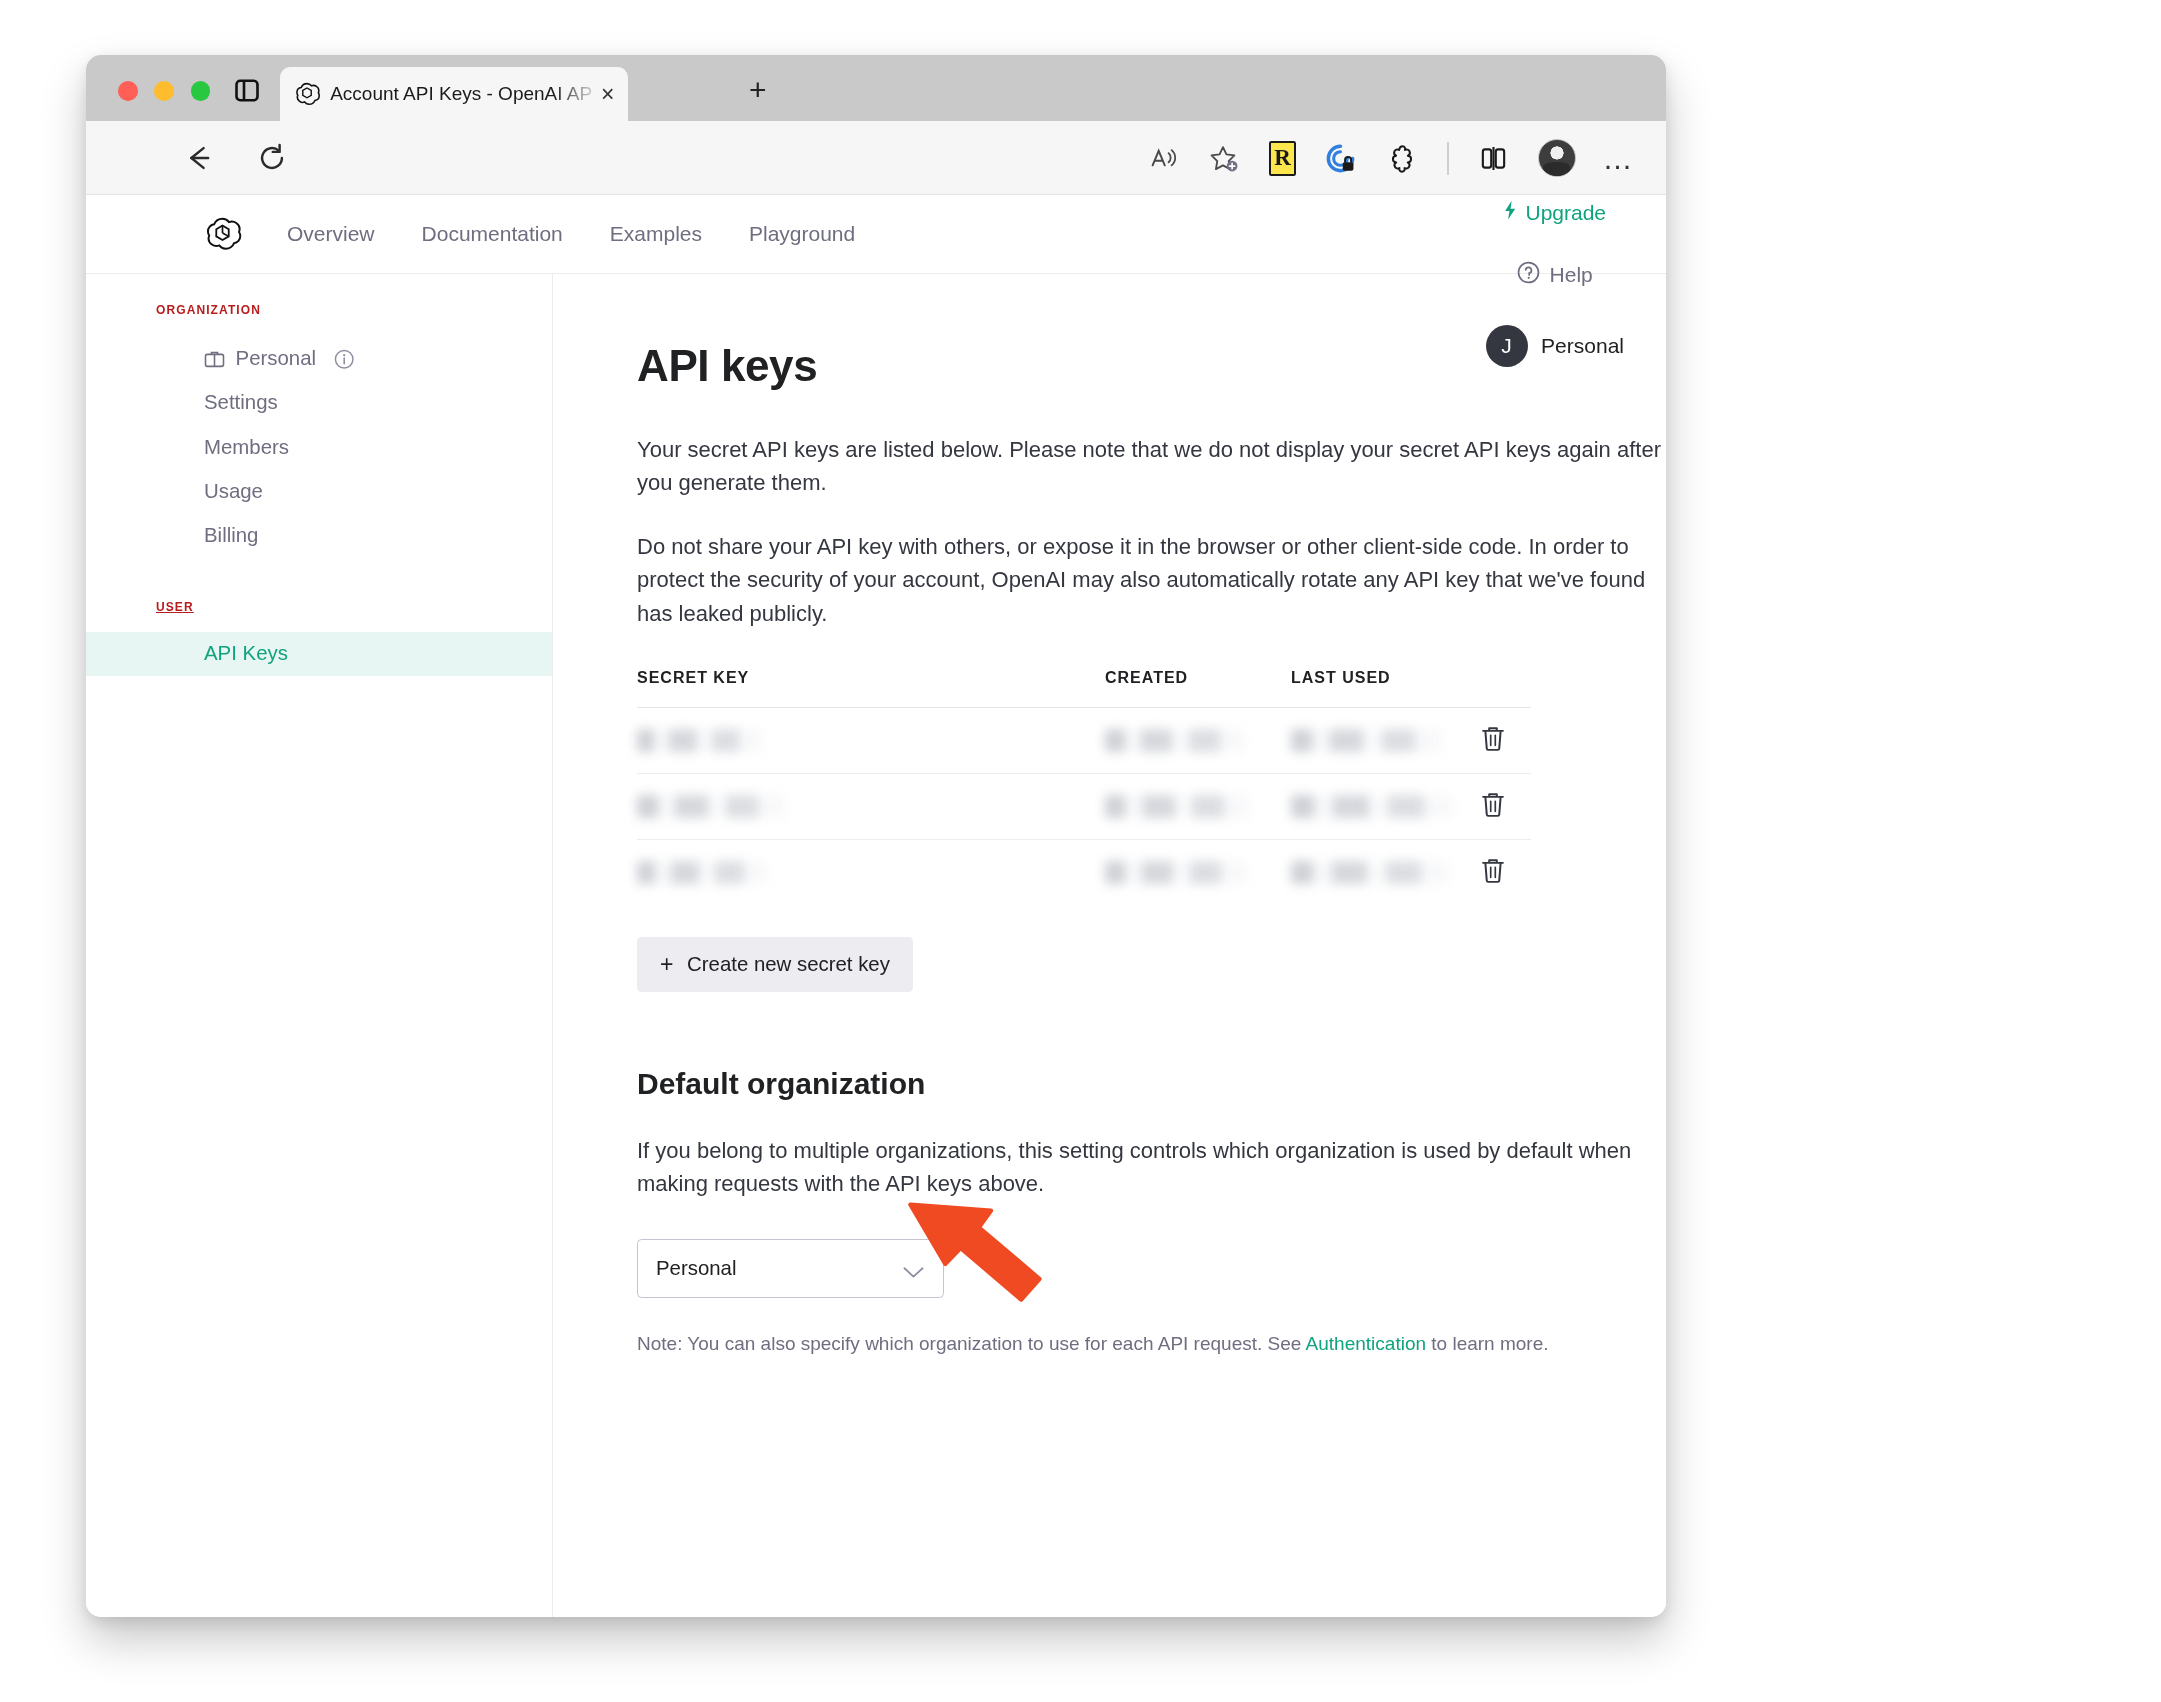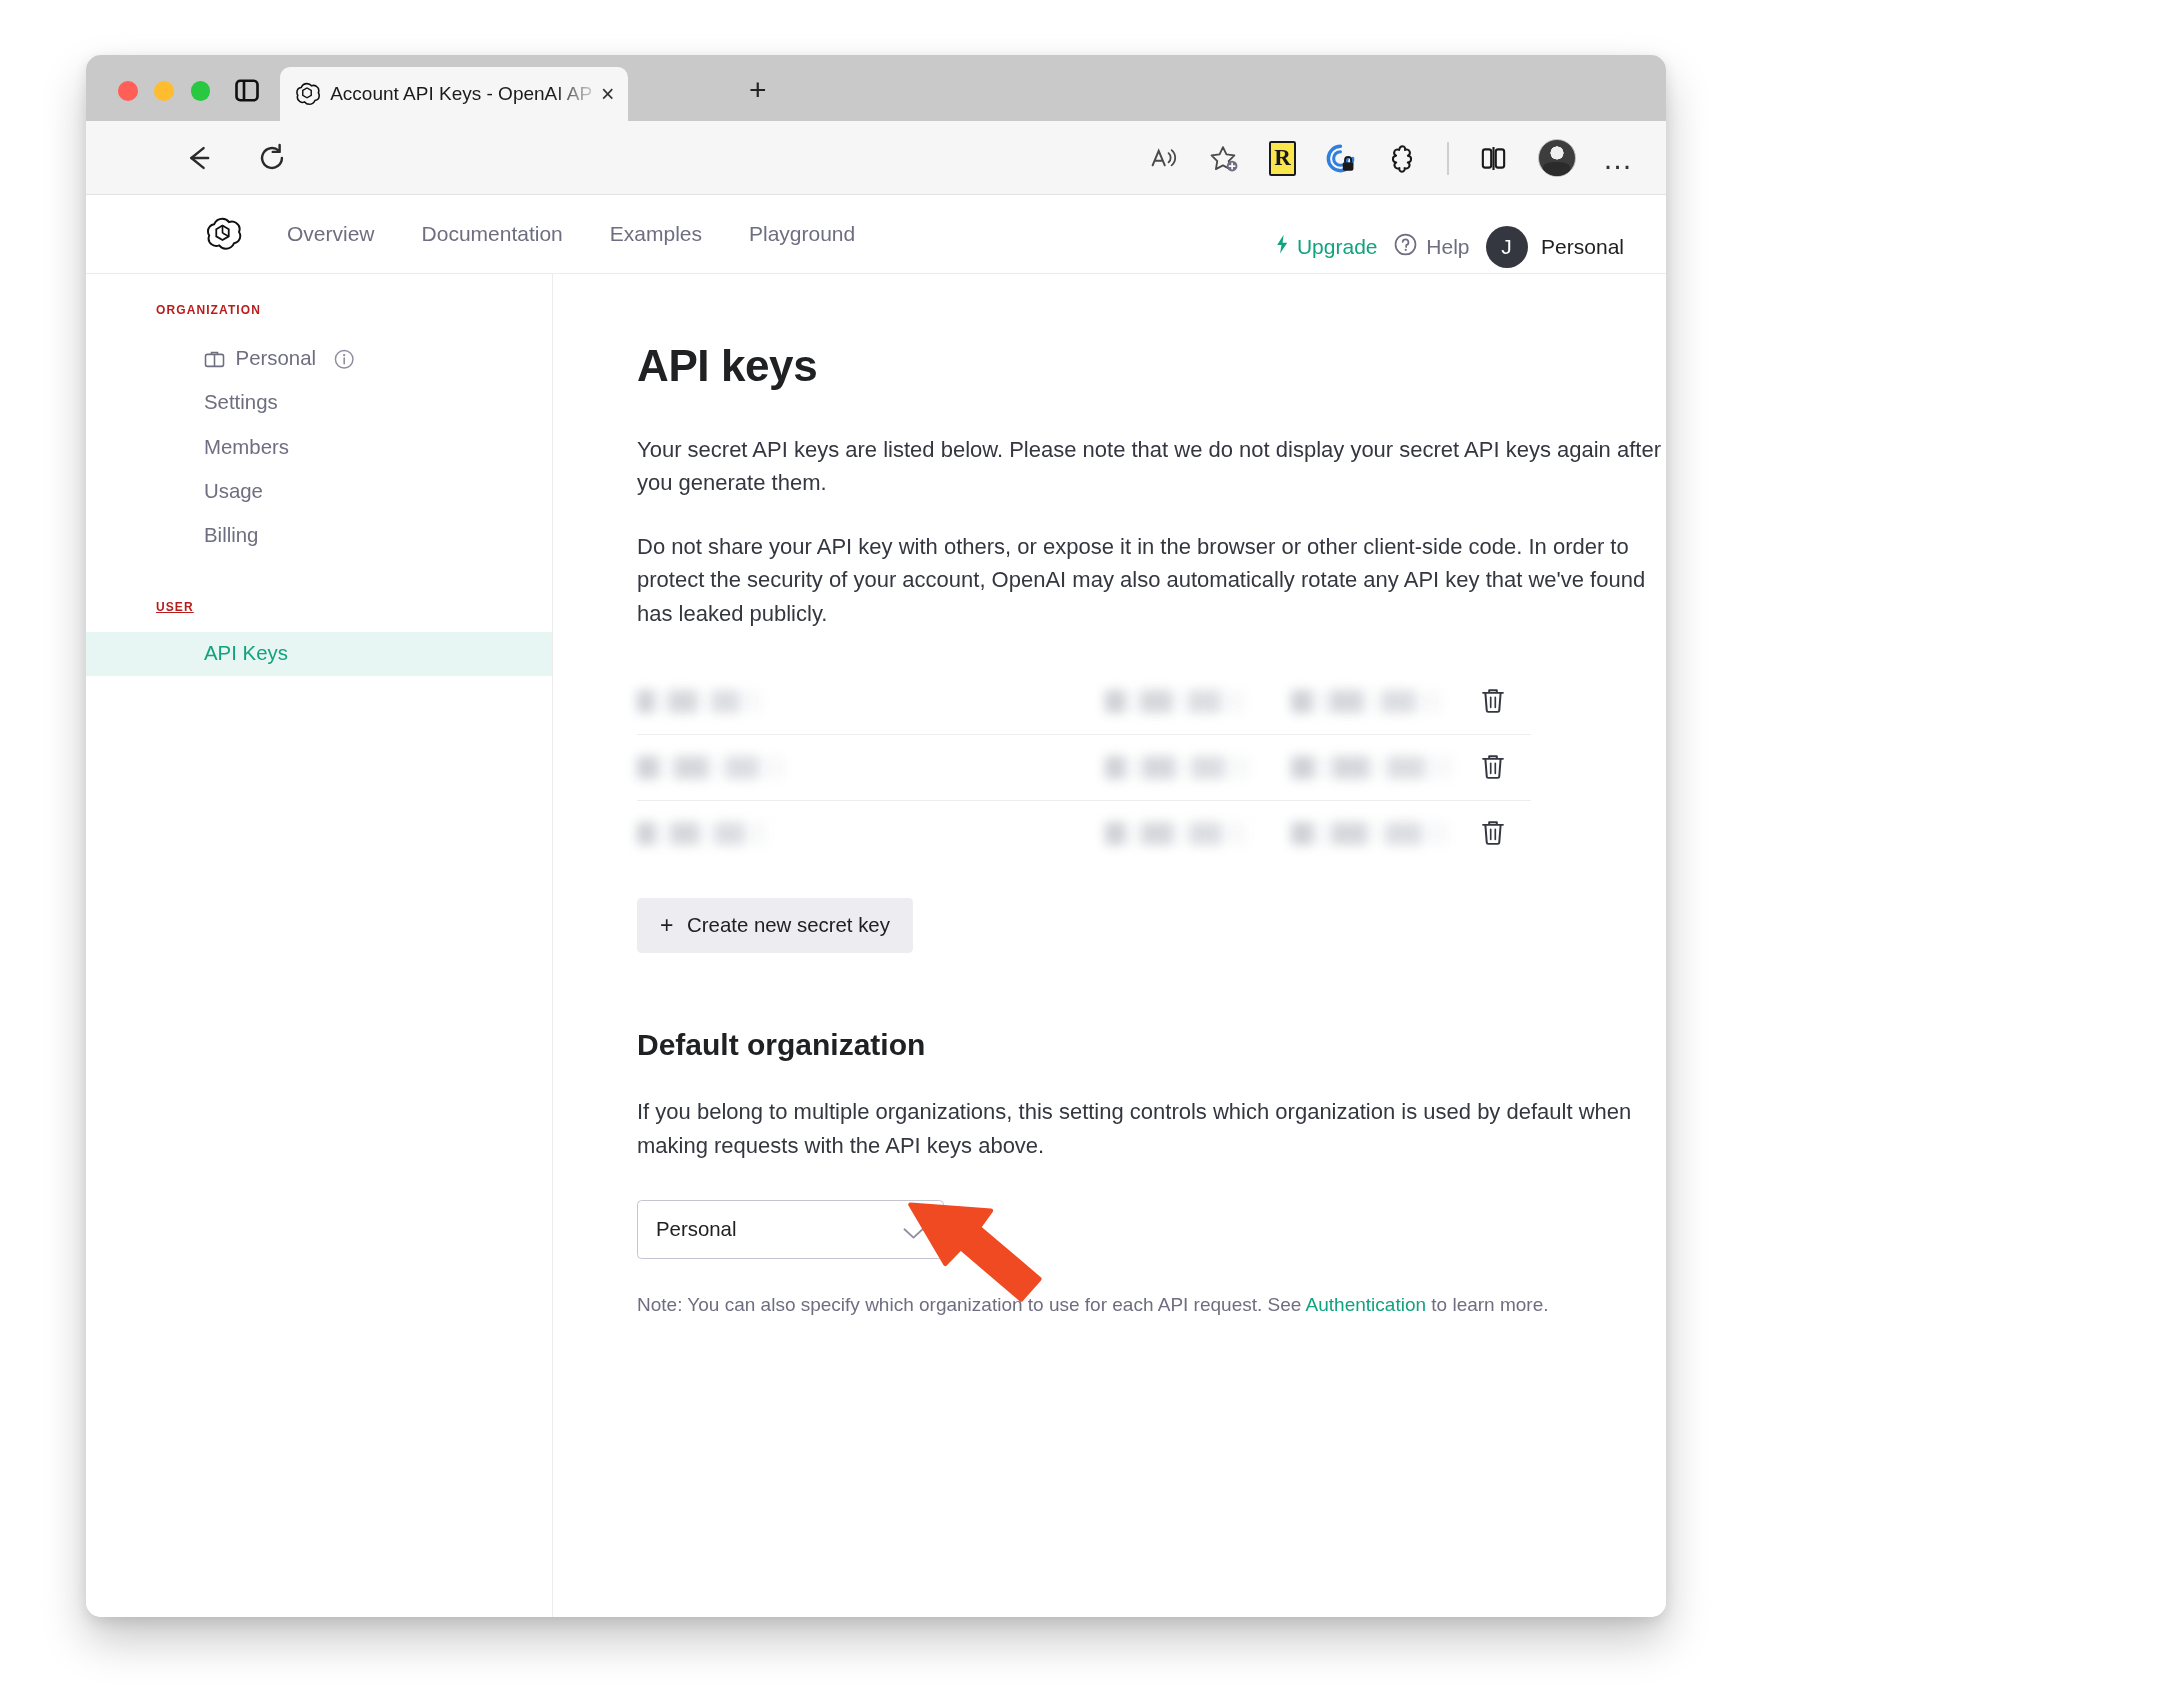--- a/index.html
+++ b/index.html
@@ -194,25 +194,26 @@
   }
   .oa-link {
     font-size: 21px;
     color: #6e6e80;
     cursor: pointer;
     white-space: nowrap;
   }
   .oa-right {
     position: absolute;
     right: 42px;
-    top: 13px;
+    top: 5px;
     height: 78px;
     display: flex;
     align-items: center;
-    gap: 16px;
+    gap: 36px;
+    flex-direction: column;
   }
   .upgrade {
     display: flex; align-items: center; gap: 7.6px;
     color: #10a37f; font-size: 21px; cursor: pointer; white-space: nowrap;
   }
   .help {
     display: flex; align-items: center; gap: 9.8px;
     color: #6e6e80; font-size: 21px; cursor: pointer; white-space: nowrap;
   }
   .acct { display: flex; align-items: center; gap: 13.6px; cursor: pointer; }
@@ -566,20 +567,26 @@
           <span>API Keys</span>
         </div>
       </div>
 
       <div class="content">
         <h1 class="title">API keys</h1>
         <p class="para">Your secret API keys are listed below. Please note that we do not display your secret API keys again after you generate them.</p>
         <p class="para">Do not share your API key with others, or expose it in the browser or other client-side code. In order to protect the security of your account, OpenAI may also automatically rotate any API key that we've found has leaked publicly.</p>
 
         <div class="keys-table">
+          <div class="kt-head">
+            <div class="col-key">SECRET KEY</div>
+            <div class="col-created">CREATED</div>
+            <div class="col-used">LAST USED</div>
+            <div class="col-act"></div>
+          </div>
 
           <div class="kt-row">
             <div class="col-key">
                 <div class="blur k1"></div>
               </div>
             <div class="col-created">
                 <div class="blur c1"></div>
               </div>
             <div class="col-used">
                 <div class="blur u1"></div>

